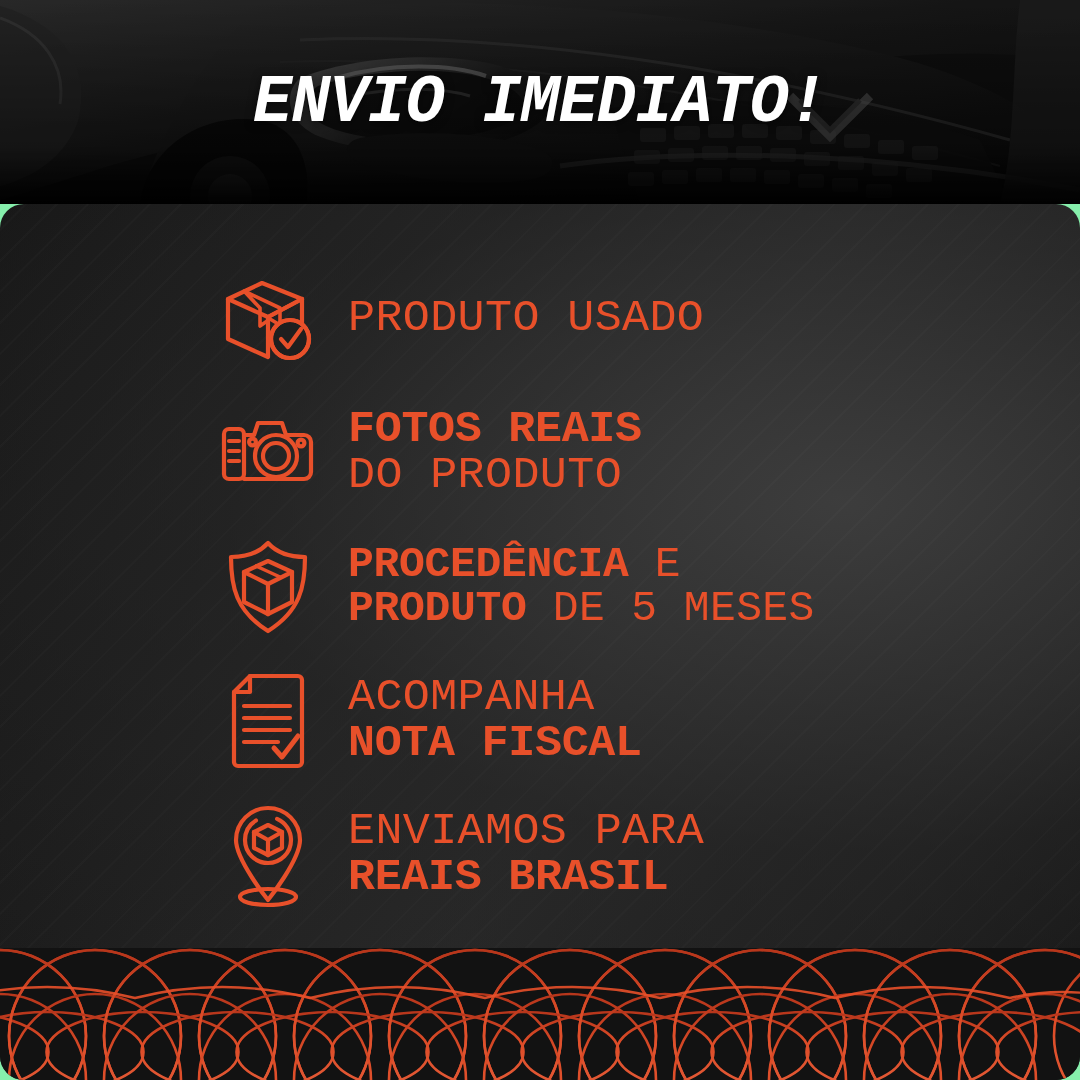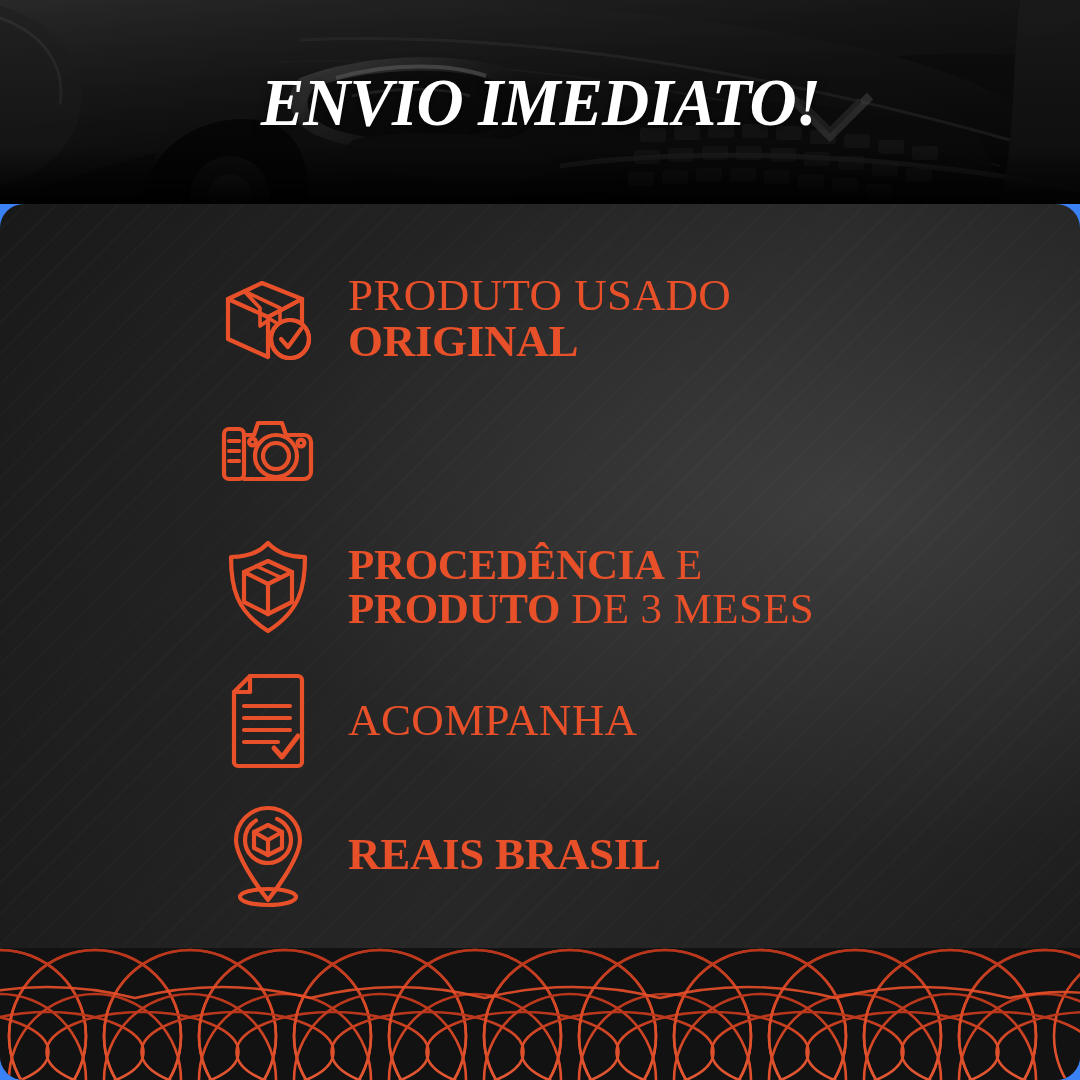--- a/index.html
+++ b/index.html
@@ -1,20 +1,20 @@
 <!DOCTYPE html>
 <html><head>
 <meta charset="utf-8">
 <style>
   html,body{margin:0;padding:0;background:#0c0c0c;}
   *{box-sizing:border-box;}
   .canvas{
     position:relative;width:1080px;height:1080px;overflow:hidden;
-    background:#3b82f6;
-    font-family:Liberation Serif, serif;
+    background:#86efac;
+    font-family:Liberation Mono, monospace;
   }
 
   
   .header{
     position:absolute;left:0;top:0;width:1080px;height:204px;overflow:hidden;
     background:#151515;
   }
   .car{position:absolute;inset:0;}
   .car svg{display:block;width:1080px;height:204px;}
   .header-title{
@@ -209,88 +209,99 @@
             <path d="M24 18 L60 35 V52 L50 46 L40 53 V35 Z" stroke-width="3.6"></path>
             <circle cx="70" cy="66" r="19" fill="#1f1f1f"></circle>
             <circle cx="70" cy="66" r="19"></circle>
             <path d="M61 66 L68 74 L81 56"></path>
           </svg>
         </div>
         <div class="f-text">
           <div class="f-line">
             <span class="thin">PRODUTO USADO</span>
           </div>
-          <div class="f-line">
-            <span class="bold">ORIGINAL</span>
-          </div>
         </div>
       </div>
 
       <div class="feature row2">
         <div class="f-icon">
           <svg width="96" height="80" viewBox="0 0 96 80" fill="none" stroke="#e8502a" stroke-width="4.2" stroke-linecap="round" stroke-linejoin="round">
             <rect x="4" y="16" width="20" height="50" rx="5"></rect>
             <path d="M24 22 H34 L38 10 H62 L66 22 H84 A7 7 0 0 1 91 29 V59 A7 7 0 0 1 84 66 H24"></path>
             <circle cx="56" cy="43" r="21"></circle>
             <circle cx="56" cy="43" r="13"></circle>
             <circle cx="32.5" cy="29" r="3.4"></circle>
             <circle cx="81" cy="30" r="3.4"></circle>
             <path d="M9 28 H19 M9 38 H19 M9 48 H19"></path>
           </svg>
         </div>
+        <div class="f-text">
+          <div class="f-line">
+            <span class="bold">FOTOS REAIS</span>
+          </div>
+          <div class="f-line">
+            <span class="thin">DO PRODUTO</span>
+          </div>
+        </div>
       </div>
 
       <div class="feature row3">
         <div class="f-icon">
           <svg width="88" height="96" viewBox="0 0 88 96" fill="none" stroke="#e8502a" stroke-width="4.2" stroke-linecap="round" stroke-linejoin="round">
             <path d="M44 4 C34 15 20 18 7 18 C7 48 12 72 44 92 C76 72 81 48 81 18 C68 18 54 15 44 4 Z"></path>
             <path d="M20 33 L44 22 L68 33 L44 45 Z"></path>
             <path d="M20 33 V63 L44 75 V45"></path>
             <path d="M68 33 V63 L44 75"></path>
             <path d="M32 27 L56 38" stroke-width="3.4"></path>
           </svg>
         </div>
         <div class="f-text">
           <div class="f-line">
             <span class="bold">PROCEDÊNCIA</span><span class="thin"> E</span>
           </div>
           <div class="f-line">
-            <span class="bold">PRODUTO</span><span class="thin"> DE 3 MESES</span>
+            <span class="bold">PRODUTO</span><span class="thin"> DE 5 MESES</span>
           </div>
         </div>
       </div>
 
       <div class="feature row4">
         <div class="f-icon">
           <svg width="84" height="98" viewBox="0 0 84 98" fill="none" stroke="#e8502a" stroke-width="4.2" stroke-linecap="round" stroke-linejoin="round">
             <path d="M24 4 H72 A4 4 0 0 1 76 8 V90 A4 4 0 0 1 72 94 H12 A4 4 0 0 1 8 90 V20 Z"></path>
             <path d="M24 4 V20 H8"></path>
             <path d="M18 34 H64 M18 46 H64 M18 58 H64 M18 70 H52"></path>
             <path d="M48 76 L56 85 L72 64" stroke-width="5"></path>
           </svg>
         </div>
         <div class="f-text">
           <div class="f-line">
             <span class="thin">ACOMPANHA</span>
+          </div>
+          <div class="f-line">
+            <span class="bold">NOTA FISCAL</span>
           </div>
         </div>
       </div>
 
       <div class="feature row5">
         <div class="f-icon">
           <svg width="88" height="106" viewBox="0 0 88 106" fill="none" stroke="#e8502a" stroke-width="4.2" stroke-linecap="round" stroke-linejoin="round">
             <path d="M44 98 C44 98 12 58 12 38 A32 32 0 0 1 76 38 C76 58 44 98 44 98 Z"></path>
             <circle cx="44" cy="38" r="23" stroke-dasharray="95 22"></circle>
             <path d="M30 30 L44 23 L58 30 L44 38 Z"></path>
             <path d="M30 30 V46 L44 53 V38"></path>
             <path d="M58 30 V46 L44 53"></path>
             <ellipse cx="44" cy="95" rx="28" ry="8"></ellipse>
           </svg>
         </div>
         <div class="f-text">
+          <div class="f-line">
+            <span class="thin">ENVIAMOS PARA</span>
+          </div>
           <div class="f-line">
             <span class="bold">REAIS BRASIL</span>
           </div>
         </div>
       </div>
 
     </div>
 
     <div class="pattern">
       <svg width="1080" height="132" viewBox="0 0 1080 132" xmlns="http://www.w3.org/2000/svg">

